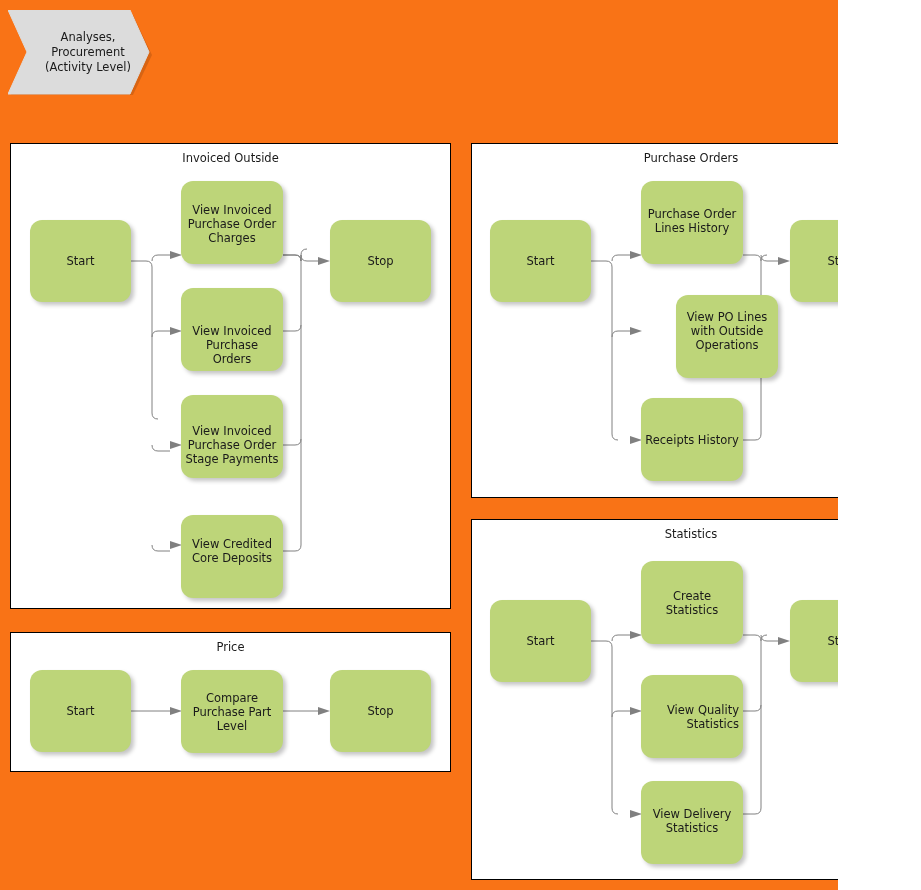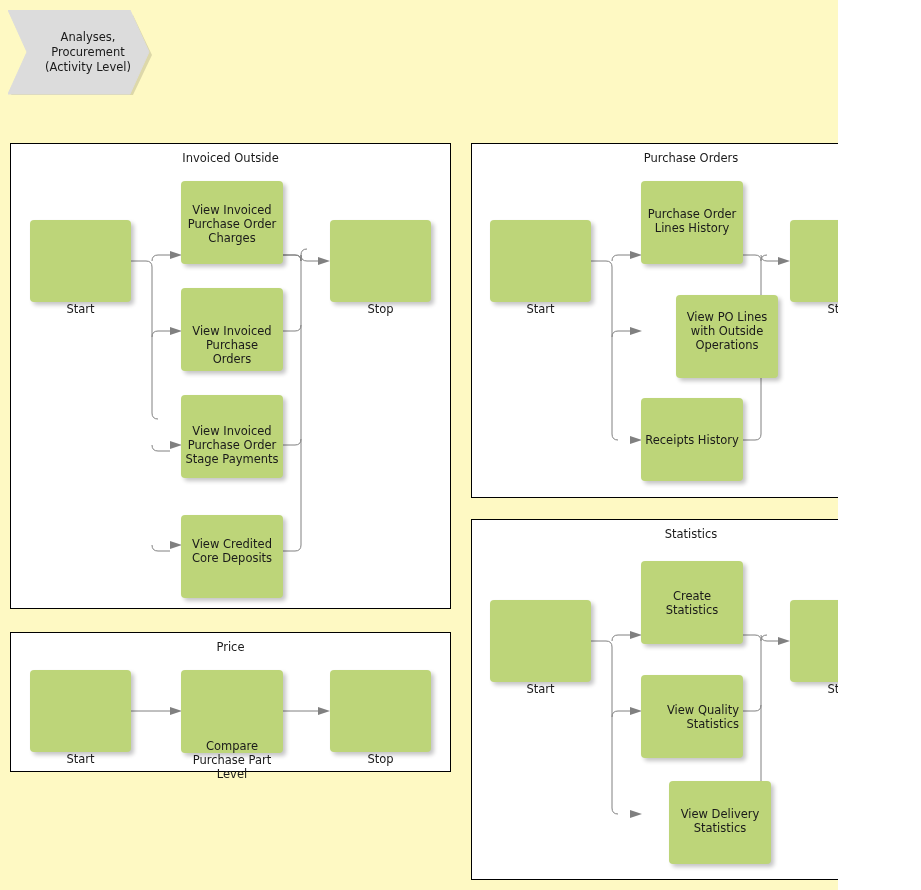--- a/index.html
+++ b/index.html
@@ -8,21 +8,21 @@
     background: #ffffff;
   }
   body {
     font-family: "DejaVu Sans", sans-serif;
     -webkit-font-smoothing: antialiased;
   }
   #canvas {
     position: relative;
     width: 838px;
     height: 890px;
-    background: #fef9c3;
+    background: #f97316;
     overflow: hidden;
   }
 
   
   .banner {
     position: absolute;
     left: 8px;
     top: 10px;
     width: 147px;
     height: 85px;
@@ -74,39 +74,38 @@
     fill: none;
     stroke: #808080;
     stroke-width: 1;
   }
   .wires polygon { fill: #808080; }
 
   
   .node {
     position: absolute;
     background: #bdd579;
-    border-radius: 4px;
+    border-radius: 12px;
     box-shadow: 3px 3px 4px rgba(0, 0, 0, 0.23);
     box-sizing: border-box;
   }
   .node-label {
     position: absolute;
     left: 4px;
     right: 4px;
     text-align: center;
     font-size: 11.5px;
     line-height: 14px;
     color: #1a1a1a;
     white-space: pre-line;
   }
   
   .node-label.center {
     top: 50%;
     transform: translateY(-50%);
-    margin-top: 48px;
   }
 </style>
 </head>
 <body>
 
 <div id="canvas">
 
   <div class="banner">
     <svg width="147" height="85" viewBox="0 0 147 85">
       <polygon points="3,5 125,5 144,45 125,85 3,85 22,45" fill="rgba(0,0,0,0.13)"></polygon>
@@ -250,21 +249,21 @@
     <div class="node-label center">Start</div>
   </div>
   <div class="node" style="left:641px; top:561px; width:102px; height:83px;">
     <div class="node-label" style="top:28px;">Create
 Statistics</div>
   </div>
   <div class="node" style="left:641px; top:675px; width:102px; height:83px;">
     <div class="node-label" style="top:28px;text-align:right;">View Quality
 Statistics</div>
   </div>
-  <div class="node" style="left:641px; top:781px; width:102px; height:83px;margin-left:28px;">
+  <div class="node" style="left:641px; top:781px; width:102px; height:83px;">
     <div class="node-label" style="top:26px;">View Delivery
 Statistics</div>
   </div>
   <div class="node" style="left:790px; top:600px; width:101px; height:82px;">
     <div class="node-label center">Stop</div>
   </div>
 
 </div>
 
 </body></html>

